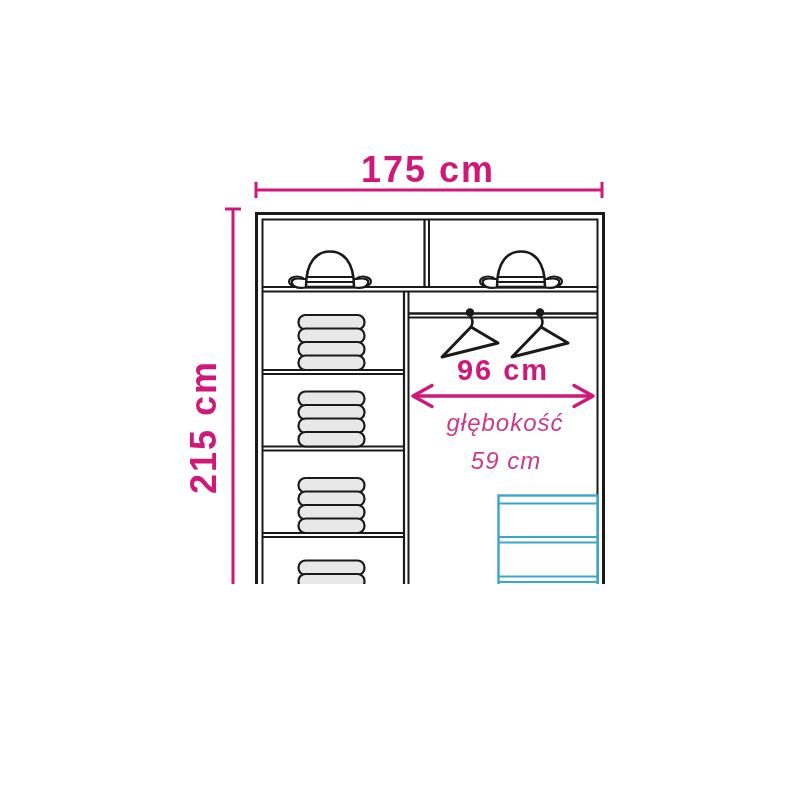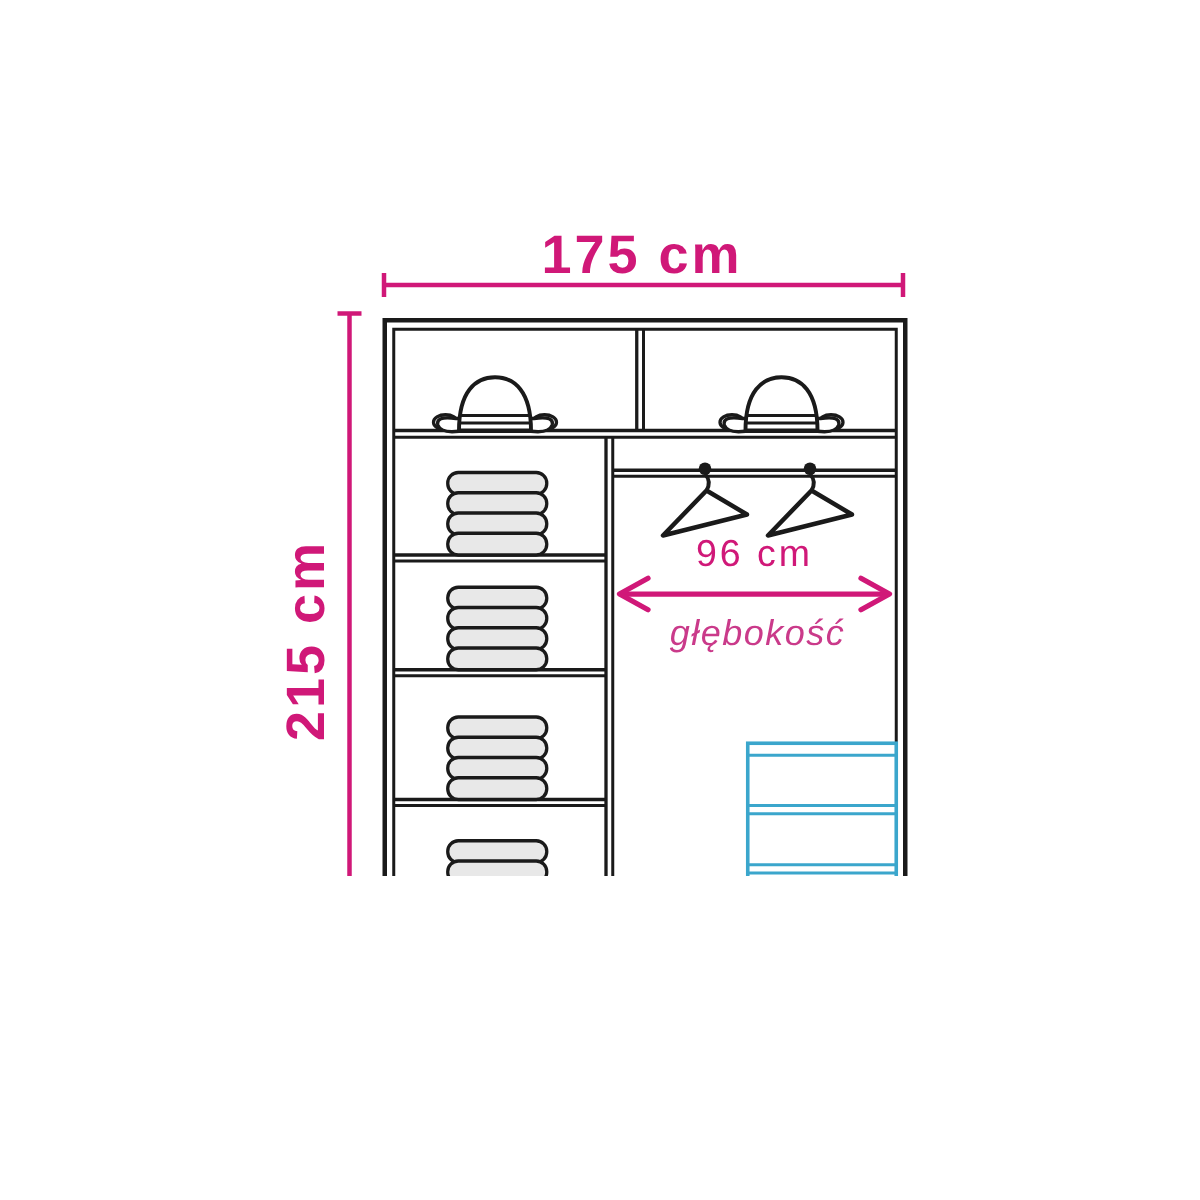--- a/index.html
+++ b/index.html
@@ -13,21 +13,21 @@
   .stage{
     position:relative;width:800px;height:584px;background:#ffffff;overflow:hidden;
     font-family:"Liberation Sans","DejaVu Sans",sans-serif;
   }
   .stage svg{position:absolute;left:0;top:0;}
   .label{
     position:absolute;transform:translate(-50%,-50%);
     color:var(--pink);white-space:nowrap;line-height:1;
   }
   .dim{font-size:36px;font-weight:bold;letter-spacing:2px;}
-  .dim-sm{font-size:25px;font-weight:normal;letter-spacing:2px;}
+  .dim-sm{font-size:29px;font-weight:bold;letter-spacing:2px;}
   .depth{font-size:24px;font-style:italic;font-weight:normal;letter-spacing:1px;color:var(--pink_light);}
   .rot{transform:translate(-50%,-50%) rotate(-90deg);}
   .ink{stroke:var(--ink);fill:none;}
   .inkw{stroke:var(--ink);fill:#ffffff;}
   .pill{fill:var(--gray);stroke:var(--ink);}
   .pinkline{stroke:var(--pink);fill:none;}
   .cyanbox{stroke:var(--cyan);fill:#ffffff;}
   .cyanl{stroke:var(--cyan);fill:none;}
 </style>
 </head>
@@ -143,13 +143,14 @@
       <line x1="414" y1="396" x2="592" y2="396" class="pinkline" stroke-width="3.5"></line>
       <polyline points="432,385.5 413,396 432,406.5" class="pinkline" stroke-width="3.5" stroke-linecap="round" stroke-linejoin="round"></polyline>
       <polyline points="574,385.5 593,396 574,406.5" class="pinkline" stroke-width="3.5" stroke-linecap="round" stroke-linejoin="round"></polyline>
     </g>
   </svg>
 
   <div class="label dim" style="left:428px;top:170px;">175 cm</div>
   <div class="label dim rot" style="left:204px;top:427px;">215 cm</div>
   <div class="label dim-sm" style="left:503px;top:370px;">96 cm</div>
   <div class="label depth" style="left:505px;top:423px;">głębokość</div>
+  <div class="label depth" style="left:506px;top:461px;">59 cm</div>
 </div>
 
 </body></html>

